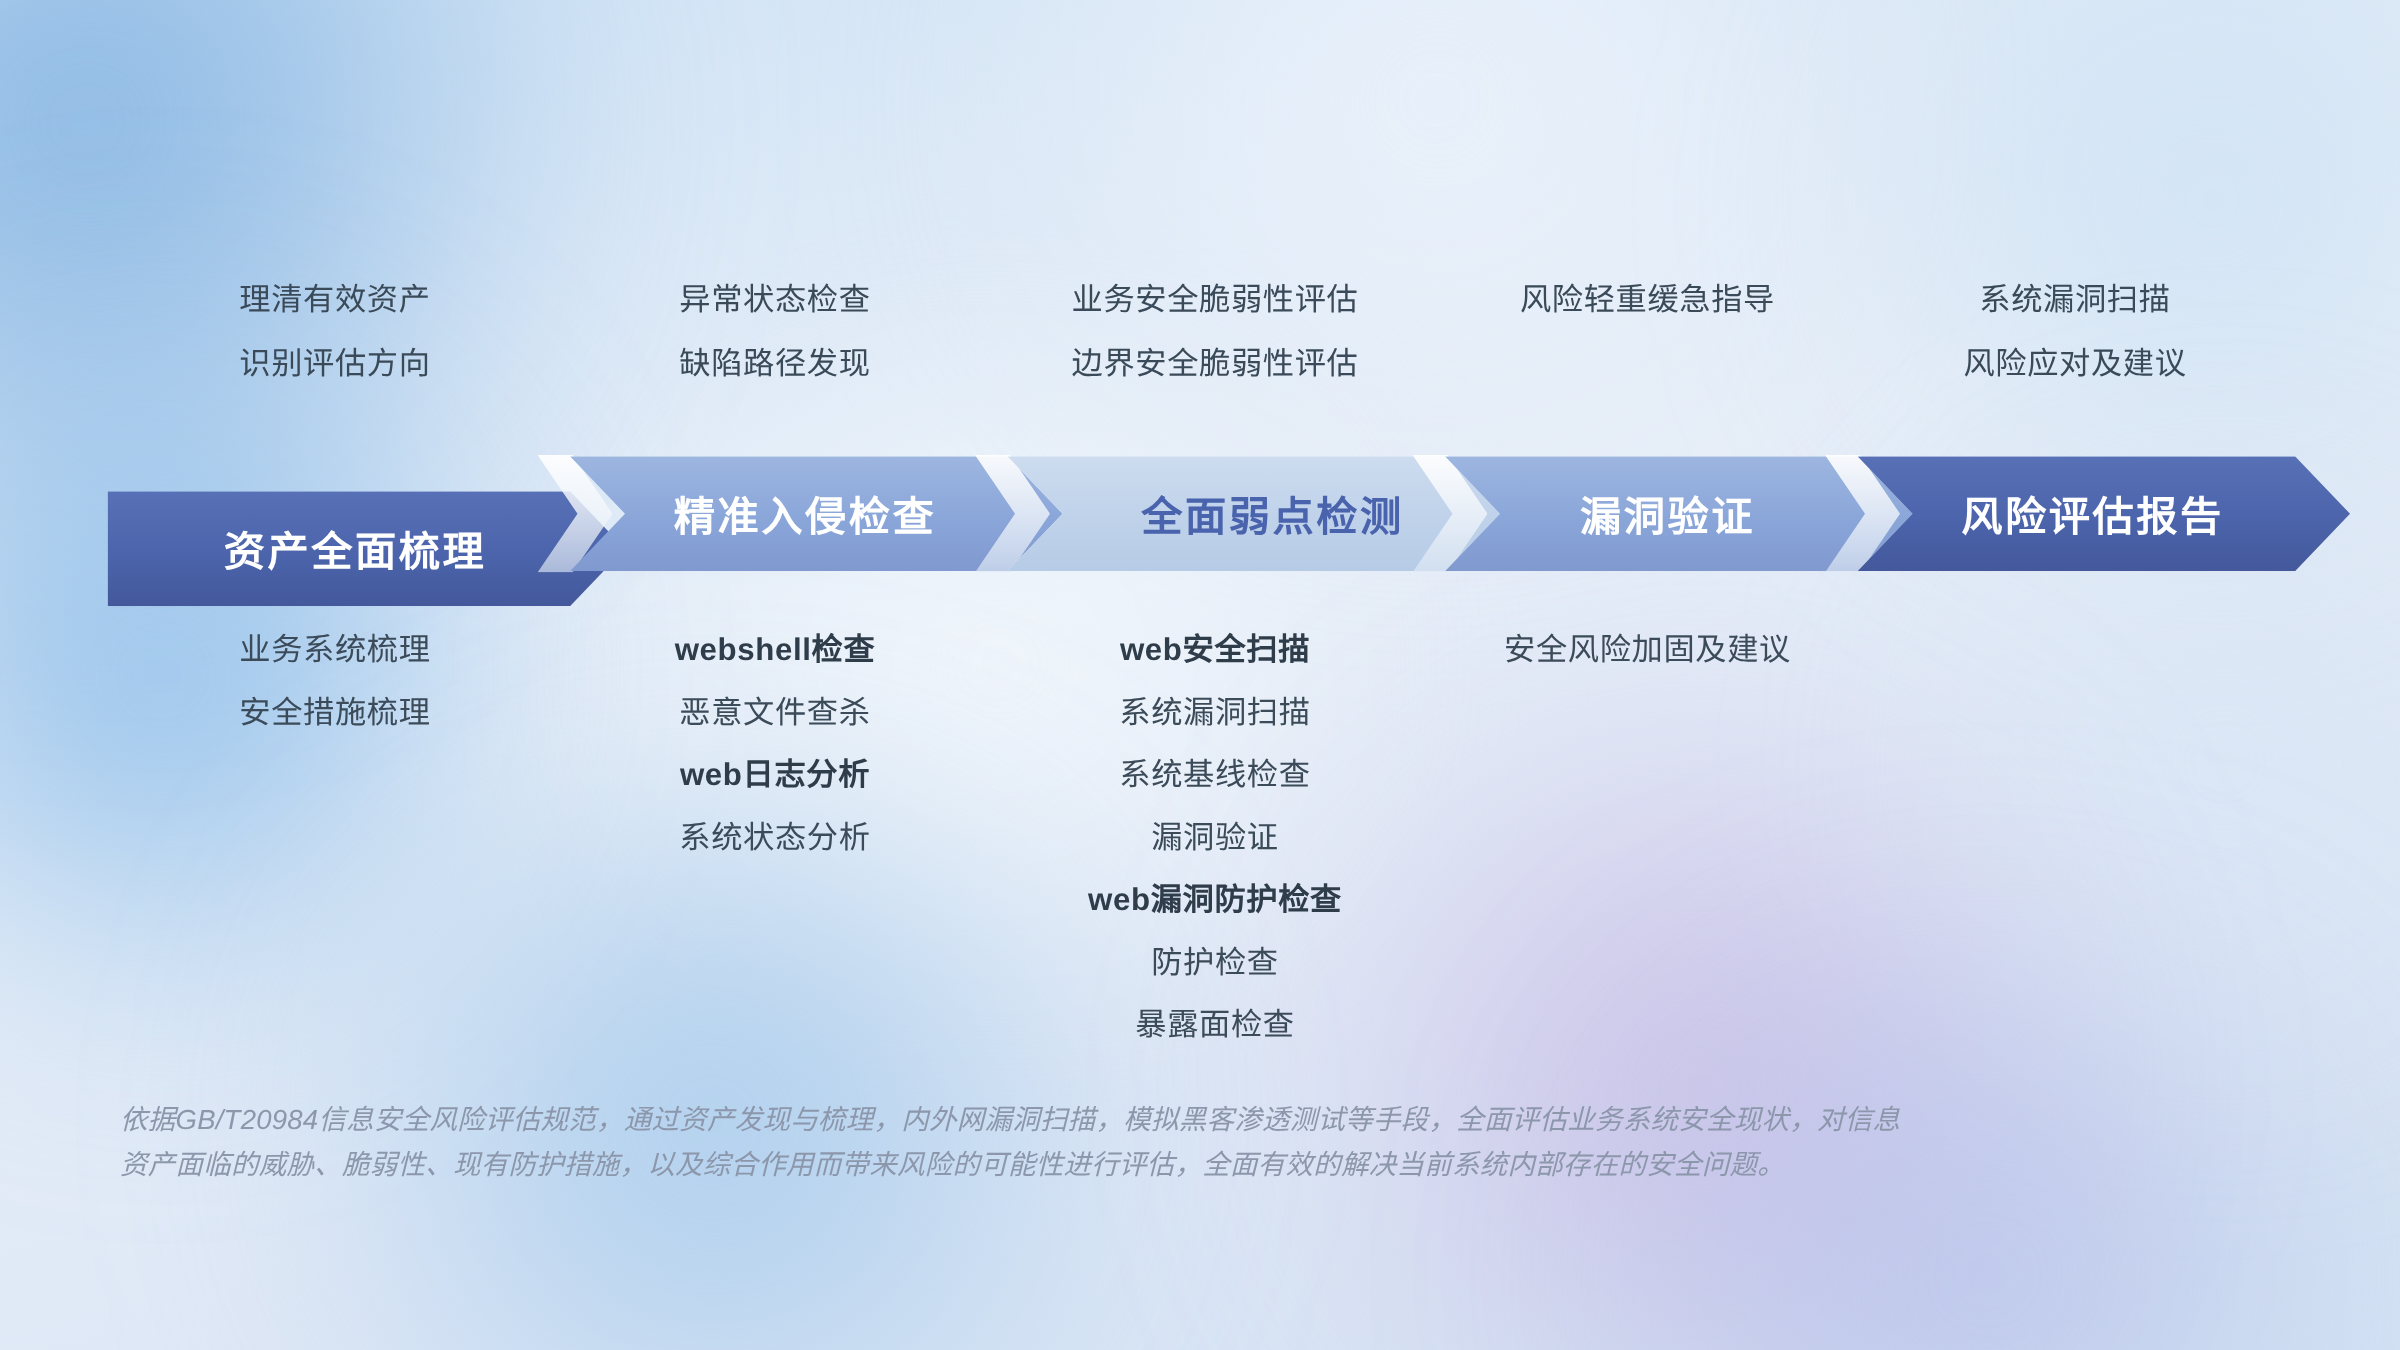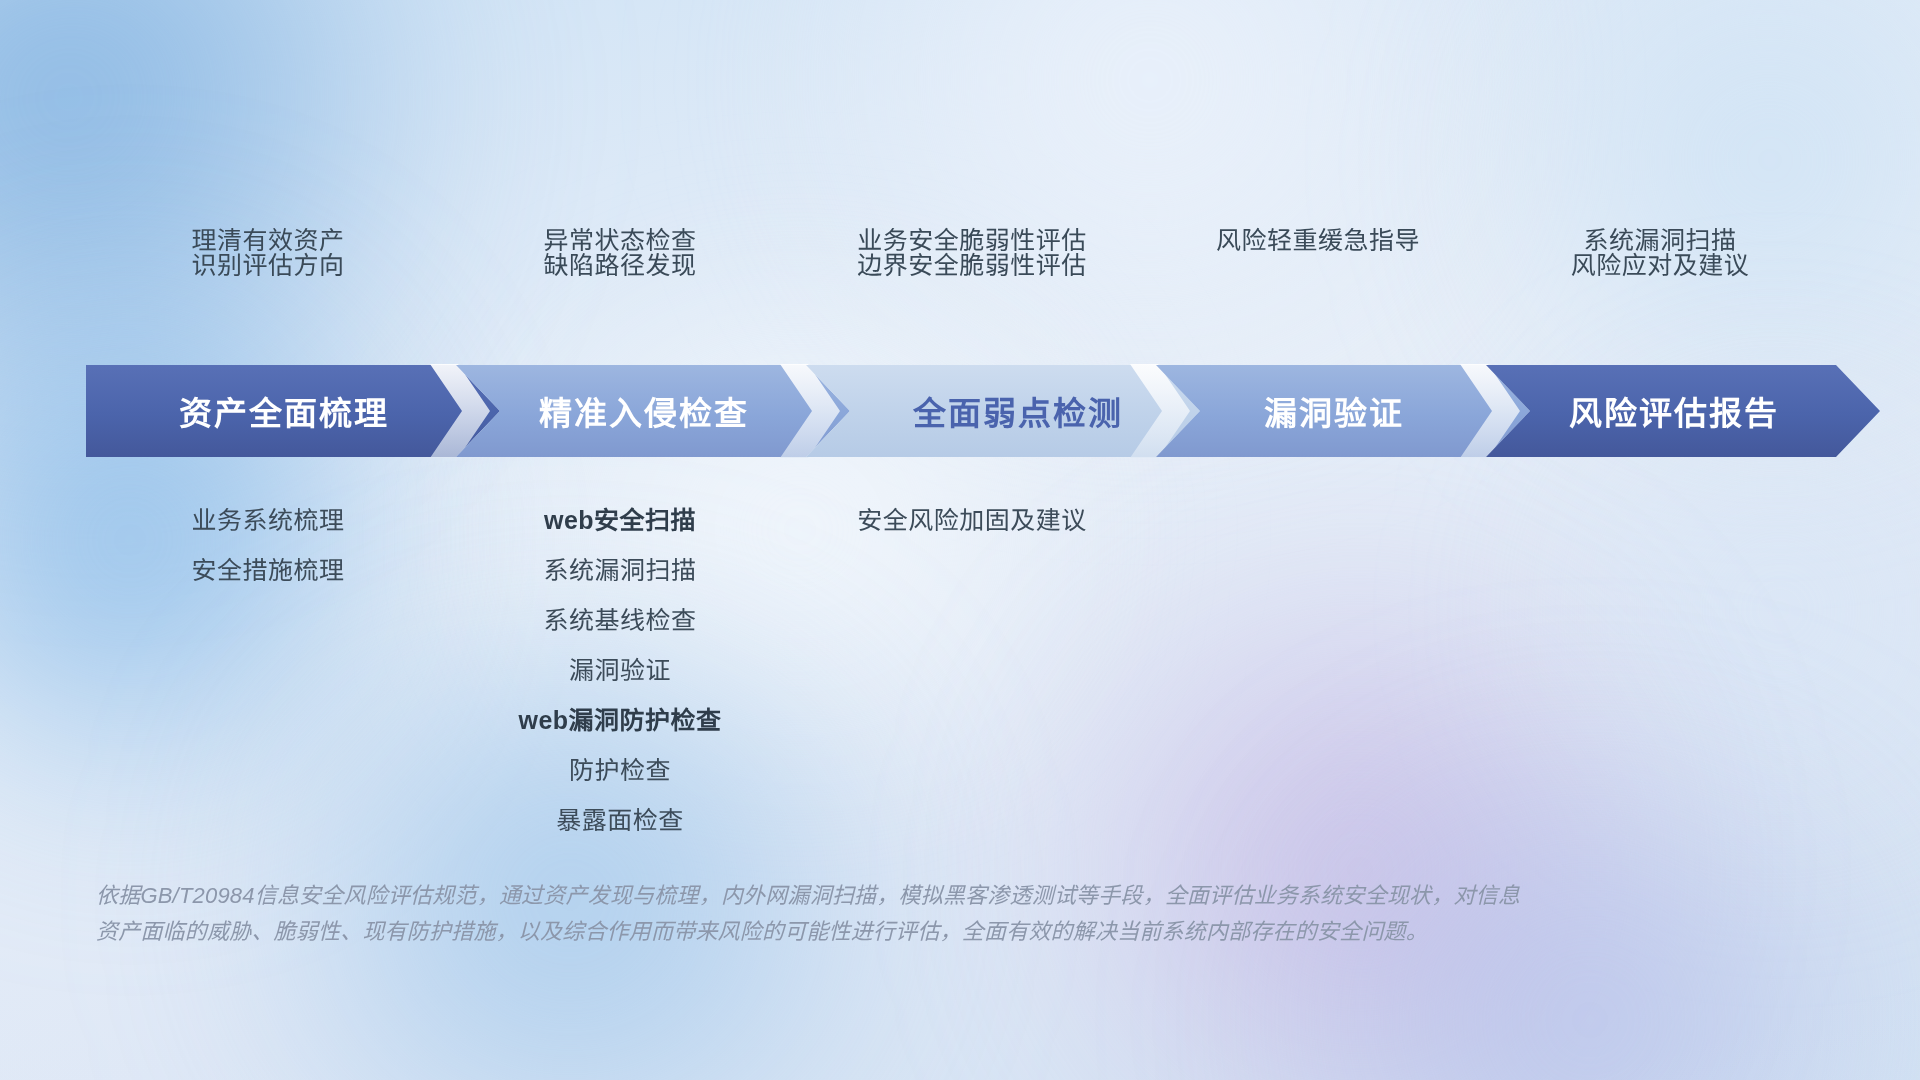--- a/index.html
+++ b/index.html
@@ -68,20 +68,21 @@
   .cols.top { top: 228px; }
   .cols.bottom { top: 508px; }
 
   .col { display: flex; flex-direction: column; align-items: center; }
 
   .cap {
     font-size: 25px;
     color: #3a4a58;
     letter-spacing: .5px;
     line-height: 1;
+    margin-bottom: 26px;
     white-space: nowrap;
   }
   .cap:last-child { margin-bottom: 0; }
 
   .item {
     font-size: 25px;
     color: #3c4b59;
     letter-spacing: .5px;
     line-height: 1;
     margin-bottom: 25px;
@@ -178,21 +179,21 @@
         <div class="col">
           <div class="cap">风险轻重缓急指导</div>
         </div>
         <div class="col">
           <div class="cap">系统漏洞扫描</div>
           <div class="cap">风险应对及建议</div>
         </div>
       </div>
 
     <div class="banner" id="banner">
-        <div class="seg" style="left: 0px; width: 414px; background: linear-gradient(rgb(88, 112, 182) 0%, rgb(75, 100, 171) 55%, rgb(68, 88, 155) 100%);">
+        <div class="seg" style="left: 0px; width: 414px; background: linear-gradient(rgb(88, 112, 182) 0%, rgb(75, 100, 171) 55%, rgb(68, 88, 155) 100%); margin-top: 28px;">
           <div class="seg-label" style="color: rgb(255, 255, 255);">资产全面梳理</div>
         </div>
         <div class="sep" style="left: 344px;"></div>
         <div class="seg notch" style="left: 370px; width: 394px; background: linear-gradient(rgb(157, 182, 224) 0%, rgb(138, 166, 217) 55%, rgb(128, 153, 207) 100%);">
           <div class="seg-label" style="color: rgb(255, 255, 255);">精准入侵检查</div>
         </div>
         <div class="sep" style="left: 694px;"></div>
         <div class="seg notch" style="left: 720px; width: 394px; background: linear-gradient(rgb(205, 220, 239) 0%, rgb(191, 210, 234) 55%, rgb(182, 203, 230) 100%);">
           <div class="seg-label" style="color: rgb(74, 99, 173); margin-left: 48px;">全面弱点检测</div>
         </div>
@@ -203,20 +204,26 @@
         <div class="sep" style="left: 1374px;"></div>
         <div class="seg notch" style="left: 1400px; width: 394px; background: linear-gradient(rgb(88, 112, 182) 0%, rgb(75, 100, 171) 55%, rgb(68, 88, 155) 100%);">
           <div class="seg-label" style="color: rgb(255, 255, 255);">风险评估报告</div>
         </div>
       </div>
 
     <div class="cols bottom" id="bottom-row">
         <div class="col">
           <div class="item">业务系统梳理</div>
           <div class="item">安全措施梳理</div>
+        </div>
+        <div class="col">
+          <div class="item"><b>webshell检查</b></div>
+          <div class="item">恶意文件查杀</div>
+          <div class="item"><b>web日志分析</b></div>
+          <div class="item">系统状态分析</div>
         </div>
         <div class="col">
           <div class="item"><b>web安全扫描</b></div>
           <div class="item">系统漏洞扫描</div>
           <div class="item">系统基线检查</div>
           <div class="item">漏洞验证</div>
           <div class="item"><b>web漏洞防护检查</b></div>
           <div class="item">防护检查</div>
           <div class="item">暴露面检查</div>
         </div>

